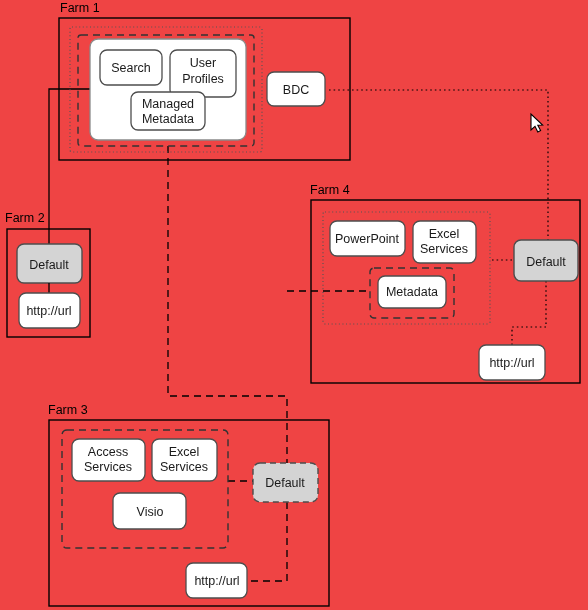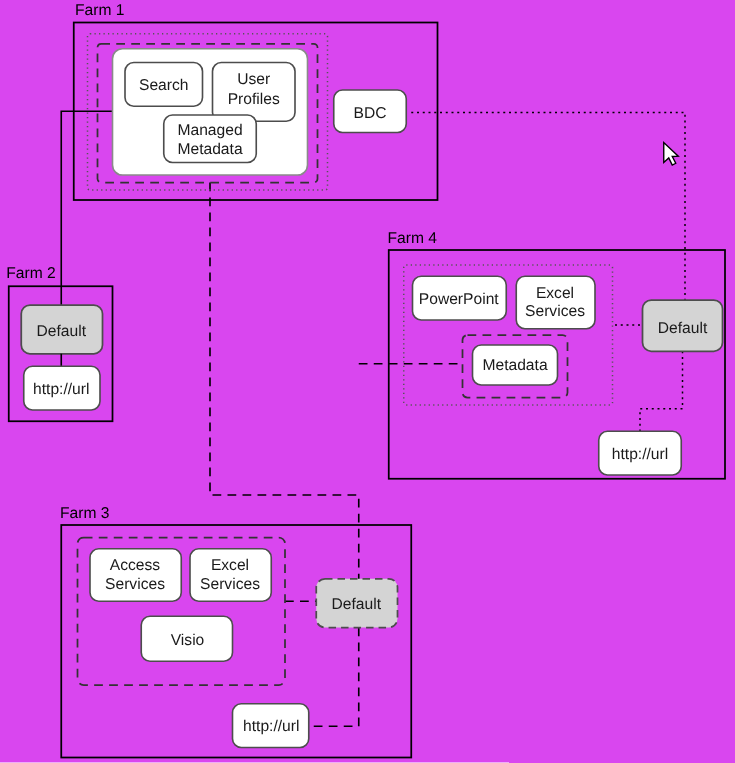--- a/index.html
+++ b/index.html
@@ -4,21 +4,21 @@
 <style>
   html, body {
     margin: 0;
     padding: 0;
     background: #ffffff;
   }
   #canvas {
     position: relative;
     width: 588px;
     height: 610px;
-    background: #d946ef;
+    background: #ef4444;
     font-family: "Liberation Sans", sans-serif;
     overflow: hidden;
   }
   svg.layer {
     position: absolute;
     top: 0;
     left: 0;
     width: 588px;
     height: 610px;
   }

